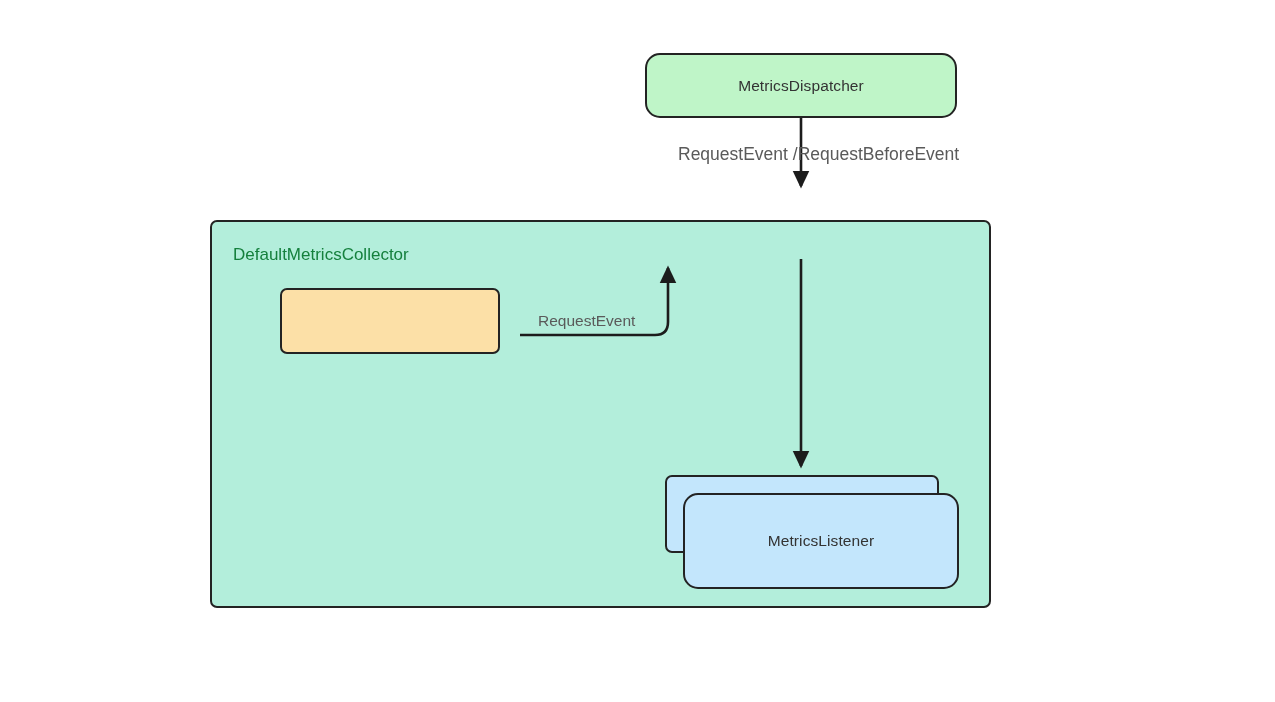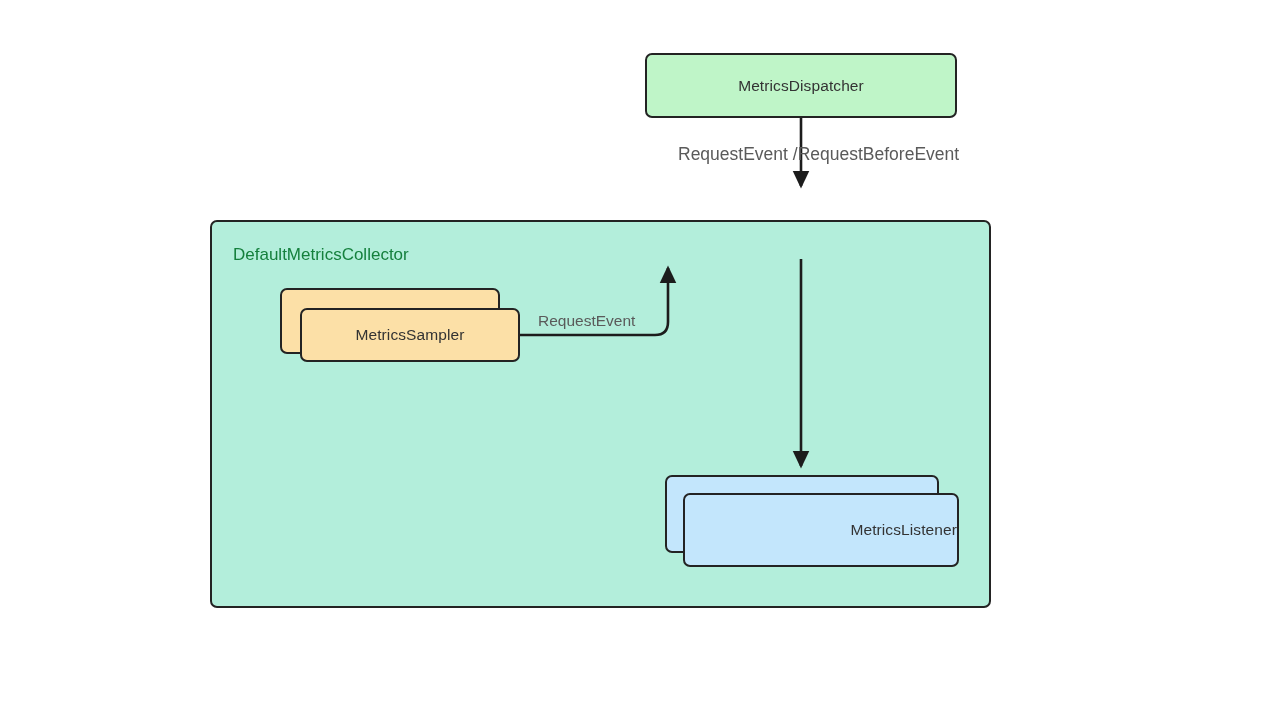--- a/index.html
+++ b/index.html
@@ -24,21 +24,21 @@
     left: 0;
     top: 0;
     width: 1275px;
     height: 702px;
     overflow: visible;
   }
   .node {
     position: absolute;
     box-sizing: border-box;
     border: 2px solid #232323;
-    border-radius: 7px;
+    border-radius: 15px;
     display: flex;
     align-items: center;
     justify-content: center;
     color: #333333;
     font-size: 15.5px;
     letter-spacing: 0.1px;
     white-space: nowrap;
   }
   .container-node {
     position: absolute;
@@ -103,22 +103,19 @@
   <div class="edge-label lg" style="left:678px; top:144px;">RequestEvent /RequestBeforeEvent</div>
 
   <div class="edge-label" style="left:538px; top:312px;">RequestEvent</div>
 
   <div class="node fill-green" style="left:645px; top:53px; width:312px; height:65px;">
     <span>MetricsDispatcher</span>
   </div>
 
 
   <div class="stack-back fill-orange" style="left:280px; top:288px; width:220px; height:66px;"></div>
-  <div class="node fill-orange" style="left:300px; top:308px; width:220px; height:54px;">
-    <span>MetricsSampler</span>
-  </div>
 
   <div class="stack-back fill-blue" style="left:665px; top:475px; width:274px; height:78px;"></div>
-  <div class="node fill-blue" style="left:683px; top:493px; width:276px; height:74px;justify-content:flex-end;">
+  <div class="node fill-blue" style="left:683px; top:493px; width:276px; height:96px;">
     <span>MetricsListener</span>
   </div>
 
 </div>
 
 </body></html>

